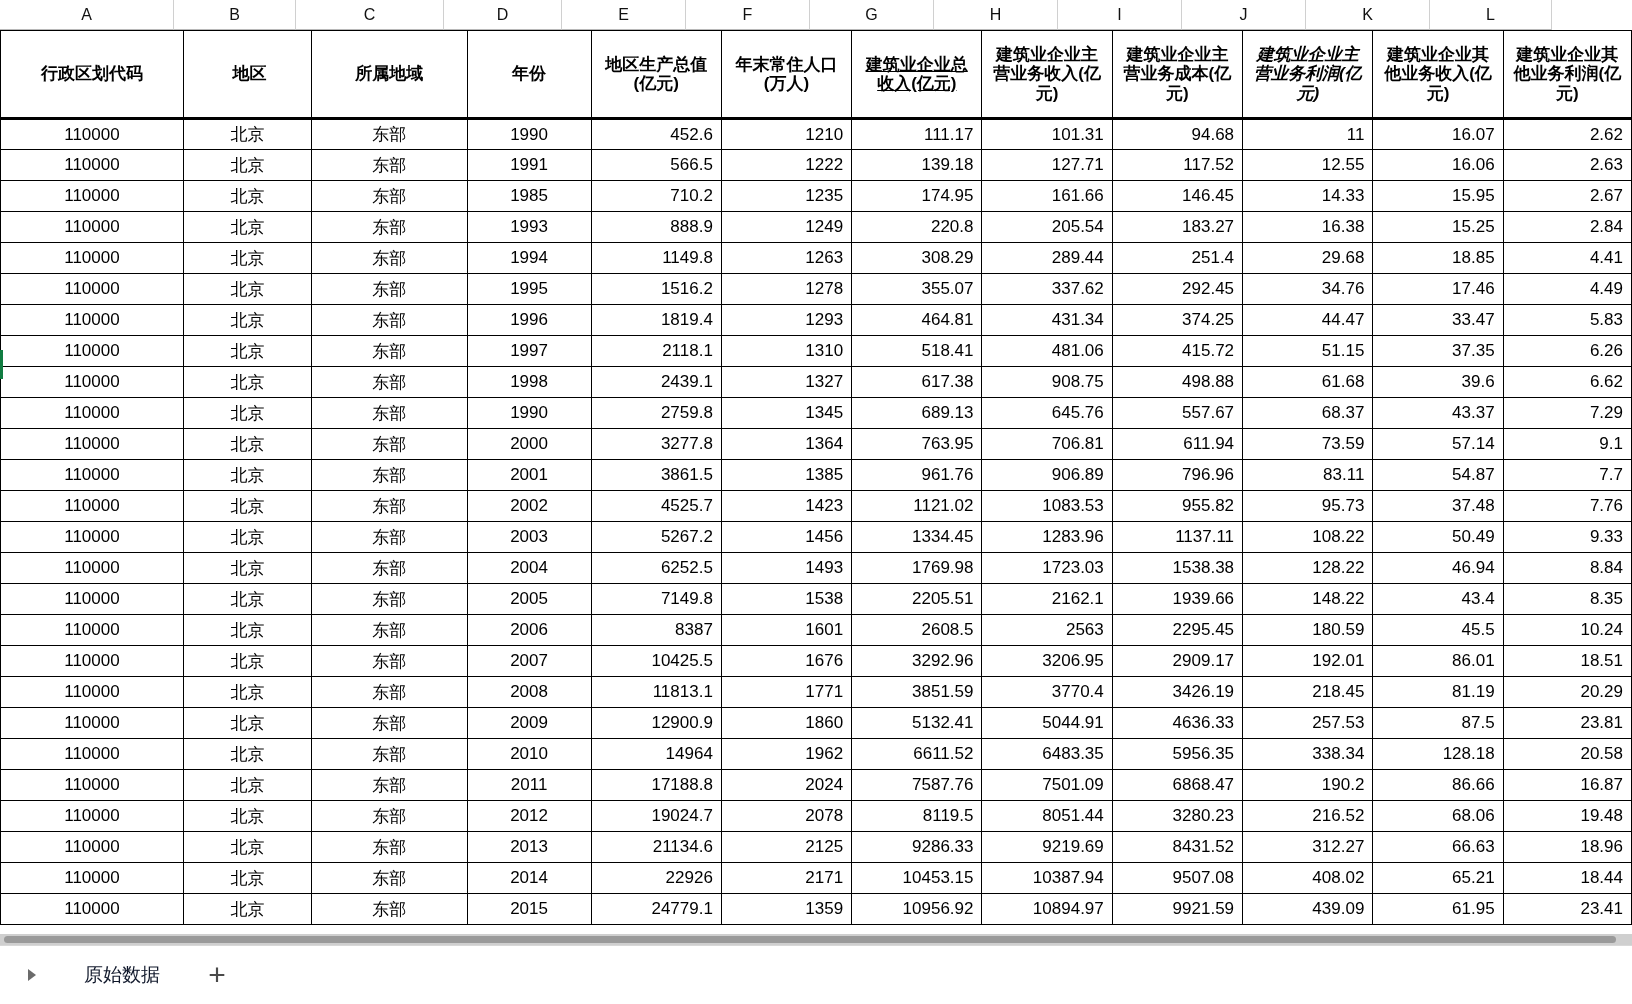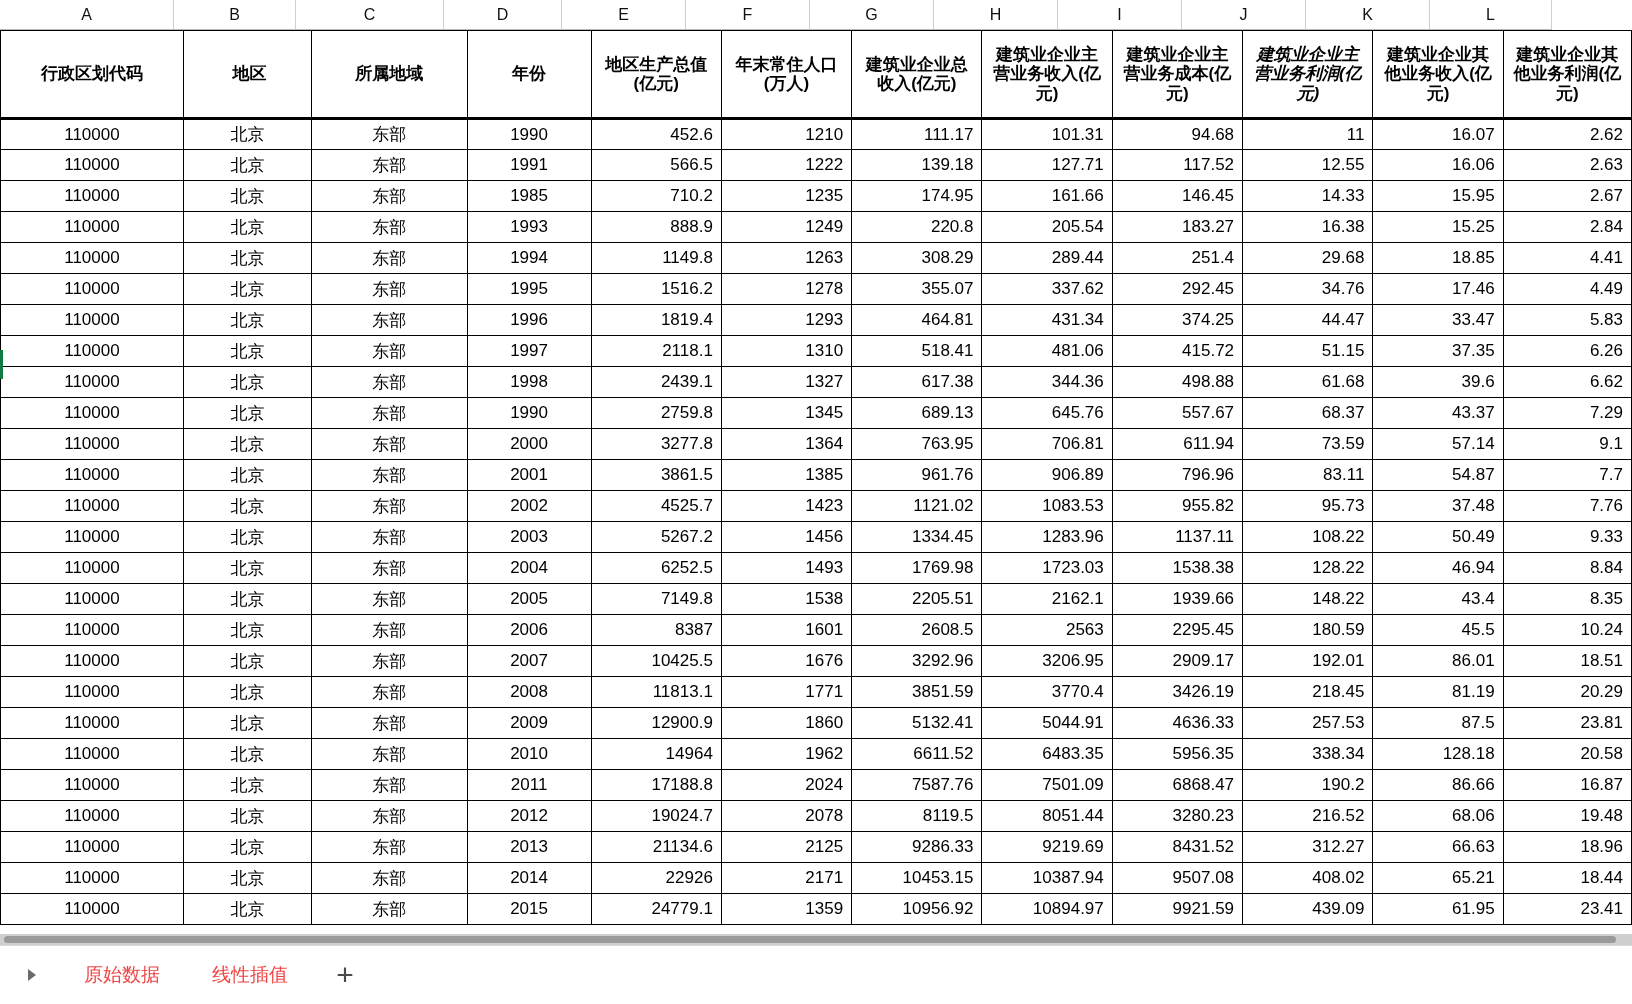--- a/index.html
+++ b/index.html
@@ -119,21 +119,21 @@
     justify-content: center;
     color: #6b6b6b;
   }
   .nav-arrow svg { display: block; }
   .tab {
     display: flex;
     align-items: center;
     justify-content: center;
     padding: 0 26px;
     font-size: 19px;
-    color: #ef4444;
+    color: #0f172a;
     background: transparent;
     border: none;
     box-sizing: border-box;
   }
   .tab.active {
     color: #107c41;
     background: #ffffff;
     border: 1px solid #d0d0d0;
     border-bottom: none;
     border-top: 1px solid #d0d0d0;
@@ -174,21 +174,21 @@
     <div class="row-marker" style="top:320px"></div>
     <table class="sheet">
       <thead>
         <tr id="header-row">
             <th style="width: 174px;">行政区划代码</th>
             <th style="width: 122px; padding-left: 12px;">地区</th>
             <th style="width: 148px;">所属地域</th>
             <th style="width: 118px; margin-top: 21px;">年份</th>
             <th style="width: 124px;">地区生产总值(亿元)</th>
             <th style="width: 124px;">年末常住人口(万人)</th>
-            <th style="width: 124px;">建筑业企业总收入(亿元)</th>
+            <th style="width: 124px; text-decoration: underline;">建筑业企业总收入(亿元)</th>
             <th style="width: 124px;">建筑业企业主营业务收入(亿元)</th>
             <th style="width: 124px;">建筑业企业主营业务成本(亿元)</th>
             <th style="width: 124px; font-style: italic;">建筑业企业主营业务利润(亿元)</th>
             <th style="width: 124px;">建筑业企业其他业务收入(亿元)</th>
             <th style="width: 122px;">建筑业企业其他业务利润(亿元)</th>
           </tr>
       </thead>
       <tbody id="table-body">
           <tr>
             <td class="c-ctr">110000</td>
@@ -303,21 +303,21 @@
             <td class="c-num">6.26</td>
           </tr>
           <tr>
             <td class="c-ctr">110000</td>
             <td class="c-ctr">北京</td>
             <td class="c-ctr">东部</td>
             <td class="c-ctr">1998</td>
             <td class="c-num">2439.1</td>
             <td class="c-num">1327</td>
             <td class="c-num">617.38</td>
-            <td class="c-num">344.36</td>
+            <td class="c-num">908.75</td>
             <td class="c-num">498.88</td>
             <td class="c-num">61.68</td>
             <td class="c-num">39.6</td>
             <td class="c-num">6.62</td>
           </tr>
           <tr>
             <td class="c-ctr">110000</td>
             <td class="c-ctr">北京</td>
             <td class="c-ctr">东部</td>
             <td class="c-ctr">1990</td>
@@ -562,18 +562,17 @@
   </div>
 
   <div class="tabbar">
     <div class="nav-arrow">
       <svg width="20" height="20" viewBox="0 0 20 20">
           <path d="M6 4 L14 10 L6 16 Z" fill="#6b6b6b"></path>
         </svg>
     </div>
     <div id="tabs-container" style="display:flex;align-items:stretch;">
         <div class="tab">原始数据</div>
-        <div class="tab">线性插值</div>
       </div>
     <div class="add-sheet">+</div>
   </div>
 
 </div>
 
 </body></html>

